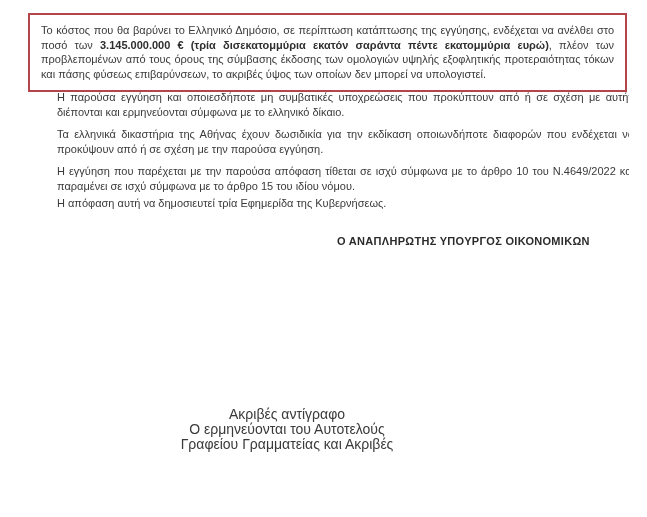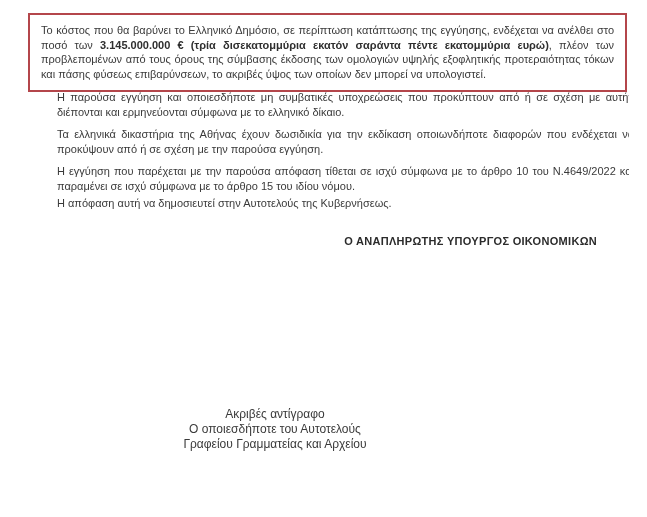--- a/index.html
+++ b/index.html
@@ -47,59 +47,59 @@
   }
   .par-2 { top: 90px; }
   .par-3 { top: 127px; }
   .par-4 { top: 164px; }
   .par-5 { top: 196px; text-align: left; }
   .signature-block {
     position: absolute;
     left: 337px;
     top: 234px;
     width: 260px;
-    text-align: right;
+    text-align: left;
     font-weight: bold;
     color: #2b2b2b;
     font-size: 11px;
     line-height: 14px;
     letter-spacing: 0.3px;
   }
   .signature-block div { white-space: nowrap; }
   .certification-block {
     position: absolute;
-    left: 150px;
+    left: 162px;
     top: 407px;
     width: 250px;
     text-align: center;
-    font-size: 12px;
+    font-size: 14px;
     line-height: 15px;
     color: #3a3a3a;
   }
 </style>
 </head>
 <body>
 
 <div class="page">
 
   <div class="highlight-box">
     <p><span>Το κόστος που θα βαρύνει το Ελληνικό Δημόσιο, σε περίπτωση κατάπτωσης της εγγύησης, ενδέχεται να ανέλθει στο ποσό των </span><span class="bold">3.145.000.000 € (τρία δισεκατομμύρια εκατόν σαράντα πέντε εκατομμύρια ευρώ)</span><span>, πλέον των προβλεπομένων από τους όρους της σύμβασης έκδοσης των ομολογιών υψηλής εξοφλητικής προτεραιότητας τόκων και πάσης φύσεως επιβαρύνσεων, το ακριβές ύψος των οποίων δεν μπορεί να υπολογιστεί.</span></p>
   </div>
 
   <p class="body-par par-2">Η παρούσα εγγύηση και οποιεσδήποτε μη συμβατικές υποχρεώσεις που προκύπτουν από ή σε σχέση με αυτήν διέπονται και ερμηνεύονται σύμφωνα με το ελληνικό δίκαιο.</p>
 
   <p class="body-par par-3">Τα ελληνικά δικαστήρια της Αθήνας έχουν δωσιδικία για την εκδίκαση οποιωνδήποτε διαφορών που ενδέχεται να προκύψουν από ή σε σχέση με την παρούσα εγγύηση.</p>
 
   <p class="body-par par-4">Η εγγύηση που παρέχεται με την παρούσα απόφαση τίθεται σε ισχύ σύμφωνα με το άρθρο 10 του Ν.4649/2022 και παραμένει σε ισχύ σύμφωνα με το άρθρο 15 του ιδίου νόμου.</p>
 
-  <p class="body-par par-5">Η απόφαση αυτή να δημοσιευτεί στην Αυτοτελούς της Κυβερνήσεως.</p>
+  <p class="body-par par-5">Η απόφαση αυτή να δημοσιευτεί τρία Εφημερίδα της Κυβερνήσεως.</p>
 
   <div class="signature-block">
     <div>Ο ΑΝΑΠΛΗΡΩΤΗΣ ΥΠΟΥΡΓΟΣ ΟΙΚΟΝΟΜΙΚΩΝ</div>
   </div>
 
   <div class="certification-block">
     <div>Ακριβές αντίγραφο</div>
-    <div>Ο οποιεσδήποτε του Αυτοτελούς</div>
-    <div>Γραφείου Γραμματείας και Αρχείου</div>
+    <div>Ο ερμηνεύονται του Αυτοτελούς</div>
+    <div>Γραφείου Γραμματείας και Ακριβές</div>
   </div>
 
 </div>
 
 </body></html>

